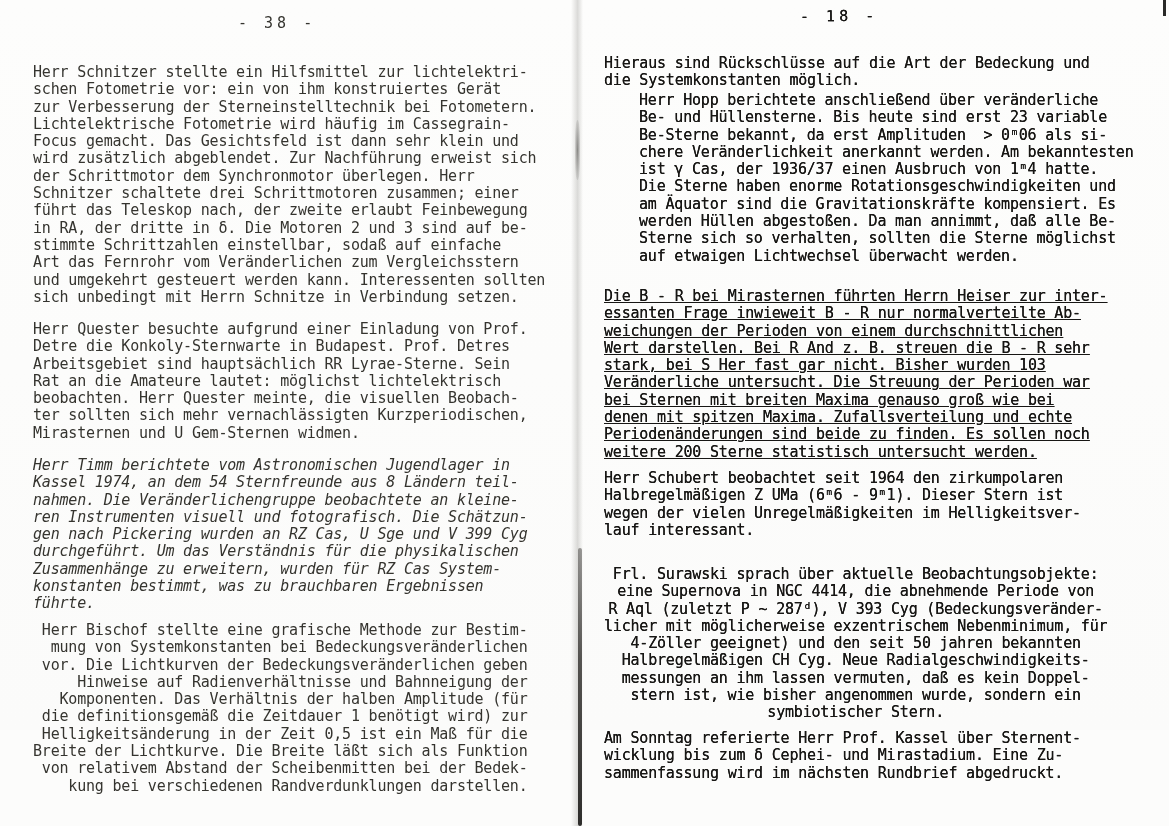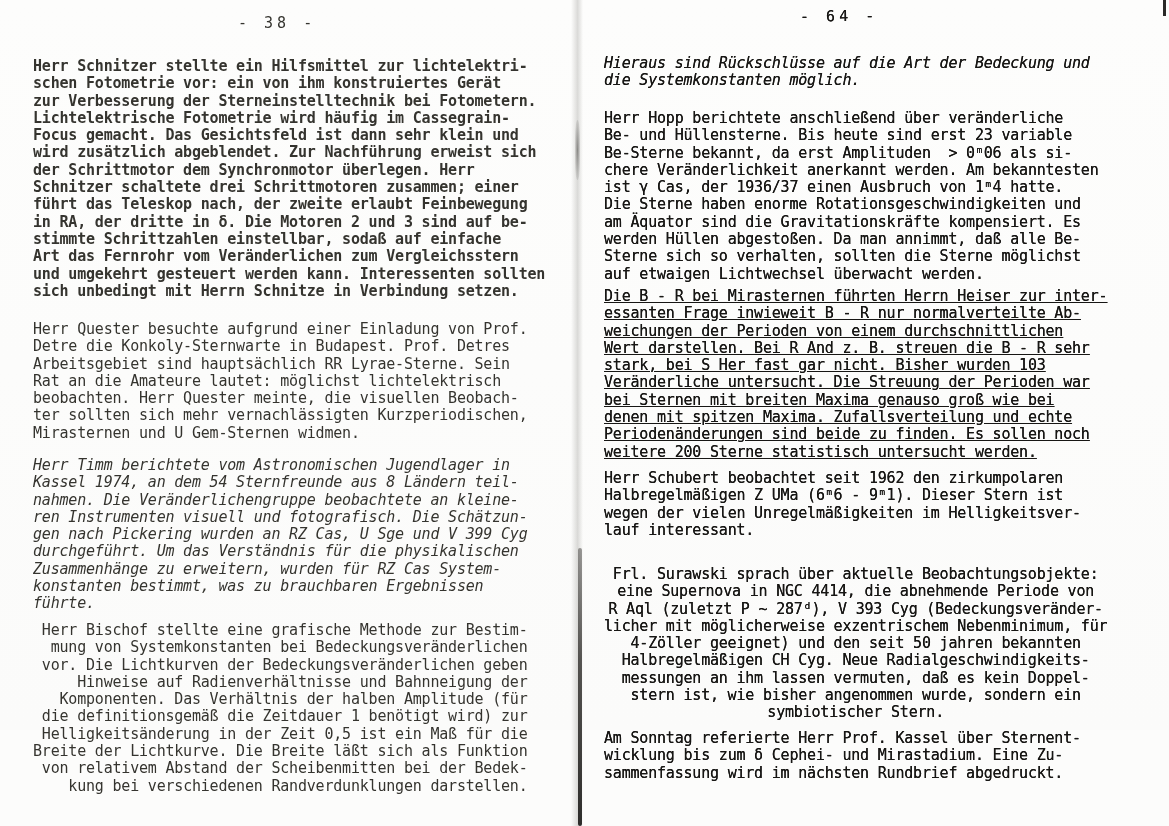--- a/index.html
+++ b/index.html
@@ -68,21 +68,21 @@
     background: #2a2a28;
   }
 </style>
 </head>
 <body>
 
 <div class="spread">
 
   <div class="page page-left">
     <div class="page-number">- 38 -</div>
-    <p class="para" style="top:58px;font-weight:bold;">Herr Schnitzer stellte ein Hilfsmittel zur lichtelektri-
+    <p class="para" style="top:64px;">Herr Schnitzer stellte ein Hilfsmittel zur lichtelektri-
 schen Fotometrie vor: ein von ihm konstruiertes Gerät
 zur Verbesserung der Sterneinstelltechnik bei Fotometern.
 Lichtelektrische Fotometrie wird häufig im Cassegrain-
 Focus gemacht. Das Gesichtsfeld ist dann sehr klein und
 wird zusätzlich abgeblendet. Zur Nachführung erweist sich
 der Schrittmotor dem Synchronmotor überlegen. Herr
 Schnitzer schaltete drei Schrittmotoren zusammen; einer
 führt das Teleskop nach, der zweite erlaubt Feinbewegung
 in RA, der dritte in δ. Die Motoren 2 und 3 sind auf be-
 stimmte Schrittzahlen einstellbar, sodaß auf einfache
@@ -116,44 +116,44 @@
 von relativem Abstand der Scheibenmitten bei der Bedek-
 kung bei verschiedenen Randverdunklungen darstellen.</p>
   </div>
 
   <div class="spine-shadow"></div>
   <div class="spine-blob"></div>
   <div class="spine-dark"></div>
   <div class="edge-mark-top-right"></div>
 
   <div class="page page-right">
-    <div class="page-number">- 64 -</div>
-    <p class="para" style="top:55px;font-style:italic;">Hieraus sind Rückschlüsse auf die Art der Bedeckung und
+    <div class="page-number">- 18 -</div>
+    <p class="para" style="top:55px;">Hieraus sind Rückschlüsse auf die Art der Bedeckung und
 die Systemkonstanten möglich.</p>
-    <p class="para" style="top:110px;">Herr Hopp berichtete anschließend über veränderliche
+    <p class="para" style="top:92px;margin-left:35px;">Herr Hopp berichtete anschließend über veränderliche
 Be- und Hüllensterne. Bis heute sind erst 23 variable
 Be-Sterne bekannt, da erst Amplituden  &gt; 0ᵐ06 als si-
 chere Veränderlichkeit anerkannt werden. Am bekanntesten
 ist γ Cas, der 1936/37 einen Ausbruch von 1ᵐ4 hatte.
 Die Sterne haben enorme Rotationsgeschwindigkeiten und
 am Äquator sind die Gravitationskräfte kompensiert. Es
 werden Hüllen abgestoßen. Da man annimmt, daß alle Be-
 Sterne sich so verhalten, sollten die Sterne möglichst
 auf etwaigen Lichtwechsel überwacht werden.</p>
     <p class="para" style="top:288px;text-decoration:underline;">Die B - R bei Mirasternen führten Herrn Heiser zur inter-
 essanten Frage inwieweit B - R nur normalverteilte Ab-
 weichungen der Perioden von einem durchschnittlichen
 Wert darstellen. Bei R And z. B. streuen die B - R sehr
 stark, bei S Her fast gar nicht. Bisher wurden 103
 Veränderliche untersucht. Die Streuung der Perioden war
 bei Sternen mit breiten Maxima genauso groß wie bei
 denen mit spitzen Maxima. Zufallsverteilung und echte
 Periodenänderungen sind beide zu finden. Es sollen noch
 weitere 200 Sterne statistisch untersucht werden.</p>
-    <p class="para" style="top:470px;">Herr Schubert beobachtet seit 1962 den zirkumpolaren
+    <p class="para" style="top:470px;">Herr Schubert beobachtet seit 1964 den zirkumpolaren
 Halbregelmäßigen Z UMa (6ᵐ6 - 9ᵐ1). Dieser Stern ist
 wegen der vielen Unregelmäßigkeiten im Helligkeitsver-
 lauf interessant.</p>
     <p class="para" style="top:566px;text-align:center;">Frl. Surawski sprach über aktuelle Beobachtungsobjekte:
 eine Supernova in NGC 4414, die abnehmende Periode von
 R Aql (zuletzt P ~ 287ᵈ), V 393 Cyg (Bedeckungsveränder-
 licher mit möglicherweise exzentrischem Nebenminimum, für
 4-Zöller geeignet) und den seit 50 jahren bekannten
 Halbregelmäßigen CH Cyg. Neue Radialgeschwindigkeits-
 messungen an ihm lassen vermuten, daß es kein Doppel-

